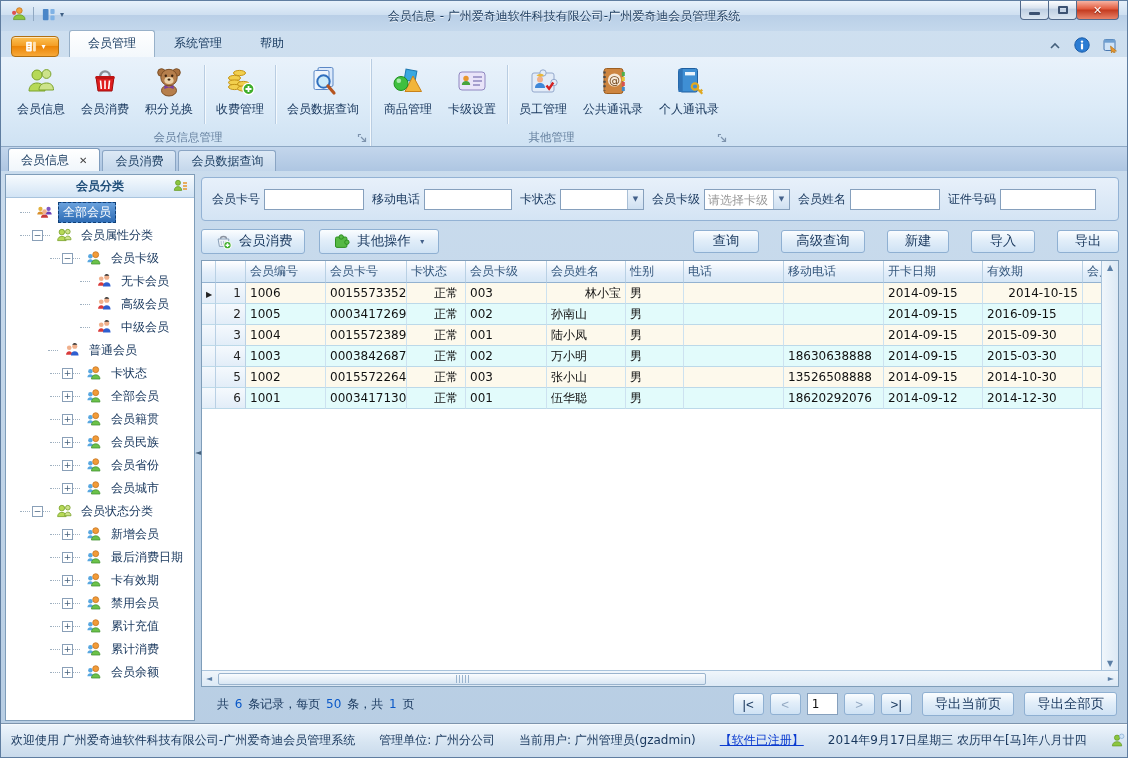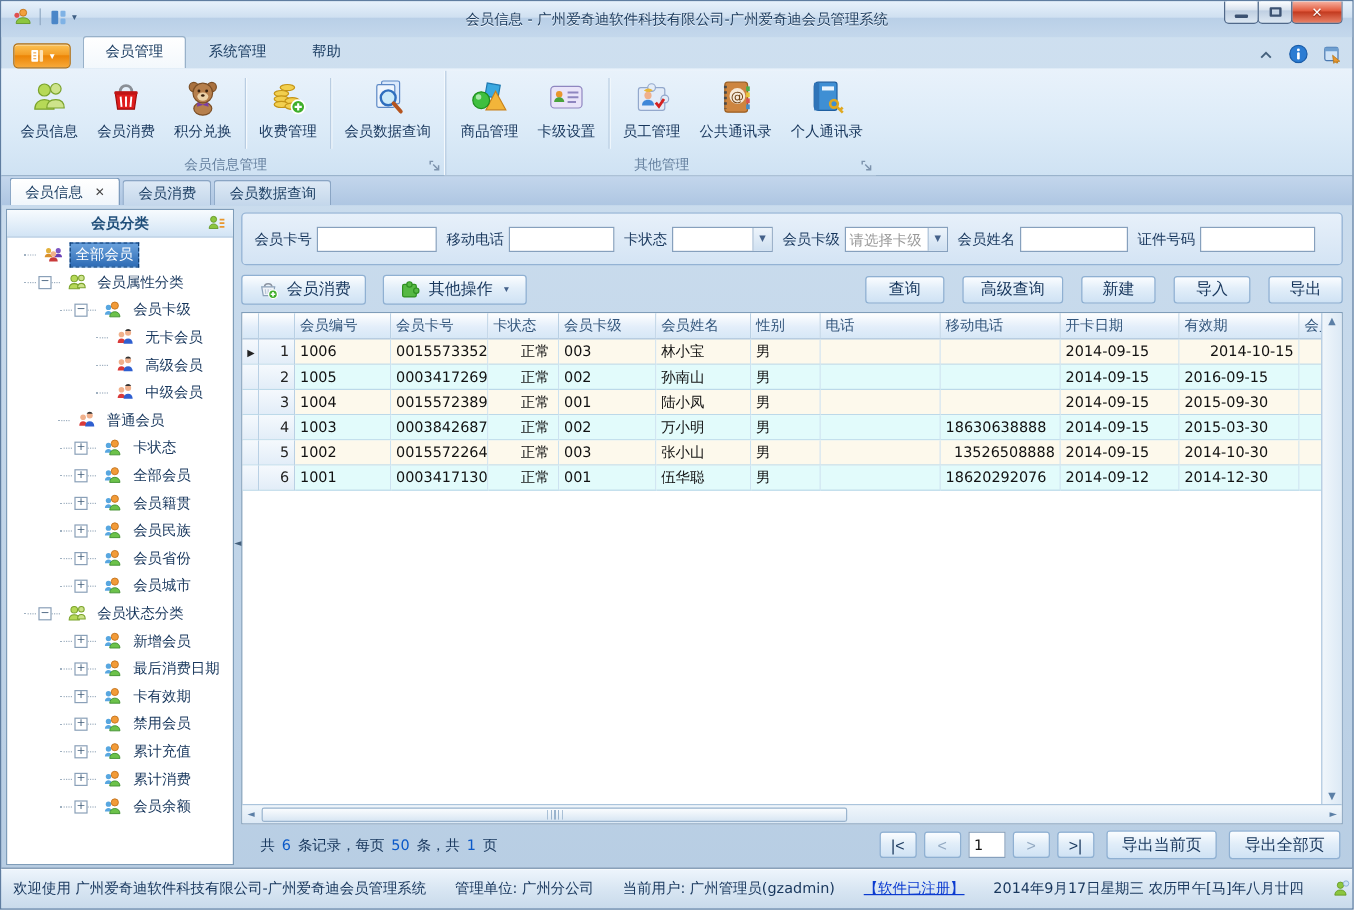--- a/index.html
+++ b/index.html
@@ -98,21 +98,21 @@
     background: linear-gradient(#edf4fb,#cfe0f1); color:#44618a; font-size:7px; }
 
   
   .actionbar { margin-top:6px; height:28px; display:flex; align-items:center; }
   .btn { height:25px; border:1px solid #8fb0d2; border-radius:3px; color:#17365c;
     background: linear-gradient(#fbfdff,#e2eef9 45%,#cfe2f4); display:flex; align-items:center;
     justify-content:center; padding:0 12px; white-space:nowrap; }
   .btn .bicon { margin-right:6px; }
   .btn .caret { font-size:7px; margin-left:8px; color:#44618a; }
   .ab-left { display:flex; gap:14px; }
-  .ab-right { margin-left:auto; display:flex; gap:15px;align-items:center; }
+  .ab-right { margin-left:auto; display:flex; gap:22px;align-items:center; }
   .ab-right .btn { height:23px; }
 
   
   .grid { margin-top:5px; flex:1; border:1px solid #7f9db9; background:#fff;
     display:flex; flex-direction:column; min-height:0; }
   .gridbody { flex:1; display:flex; min-height:0; }
   .gtable { flex:1; overflow:hidden; }
   .grow { display:flex; }
   .gc { border-right:1px solid #cde2f0; border-bottom:1px solid #bcd9e9; padding:0 4px;
     height:21px; line-height:20px; overflow:hidden; white-space:nowrap; color:#111; flex:none; }
@@ -796,21 +796,21 @@
               <div class="gc" style="width: 100px;">有效期</div>
               <div class="gc" style="width: 22px;">会员</div>
             </div>
             <div class="grow row-odd">
               <div class="gc fixed" style="width: 14px; text-align: center;"><span class="marker">▶</span></div>
               <div class="gc fixed num" style="width: 30px;">1</div>
               <div class="gc data" style="width: 80px;">1006</div>
               <div class="gc data" style="width: 81px;">0015573352</div>
               <div class="gc data" style="width: 59px; text-align: right; padding-right: 7px;">正常</div>
               <div class="gc data" style="width: 81px;">003</div>
-              <div class="gc data" style="width: 79px;">林小宝</div>
+              <div class="gc data" style="width: 79px; text-align: right;">林小宝</div>
               <div class="gc data" style="width: 58px;">男</div>
               <div class="gc data" style="width: 100px;"></div>
               <div class="gc data" style="width: 100px;"></div>
               <div class="gc data" style="width: 99px;">2014-09-15</div>
               <div class="gc data" style="width: 100px; text-align: right;">2014-10-15</div>
               <div class="gc data" style="width: 22px;"></div>
             </div>
             <div class="grow row-even">
               <div class="gc fixed" style="width: 14px; text-align: center;"></div>
               <div class="gc fixed num" style="width: 30px;">2</div>
@@ -859,21 +859,21 @@
             <div class="grow row-odd">
               <div class="gc fixed" style="width: 14px; text-align: center;"></div>
               <div class="gc fixed num" style="width: 30px;">5</div>
               <div class="gc data" style="width: 80px;">1002</div>
               <div class="gc data" style="width: 81px;">0015572264</div>
               <div class="gc data" style="width: 59px; text-align: right; padding-right: 7px;">正常</div>
               <div class="gc data" style="width: 81px;">003</div>
               <div class="gc data" style="width: 79px;">张小山</div>
               <div class="gc data" style="width: 58px;">男</div>
               <div class="gc data" style="width: 100px;"></div>
-              <div class="gc data" style="width: 100px; text-align: right;">13526508888</div>
+              <div class="gc data" style="width: 100px;">13526508888</div>
               <div class="gc data" style="width: 99px;">2014-09-15</div>
               <div class="gc data" style="width: 100px;">2014-10-30</div>
               <div class="gc data" style="width: 22px;"></div>
             </div>
             <div class="grow row-even">
               <div class="gc fixed" style="width: 14px; text-align: center;"></div>
               <div class="gc fixed num" style="width: 30px;">6</div>
               <div class="gc data" style="width: 80px;">1001</div>
               <div class="gc data" style="width: 81px;">0003417130</div>
               <div class="gc data" style="width: 59px; text-align: right; padding-right: 7px;">正常</div>

